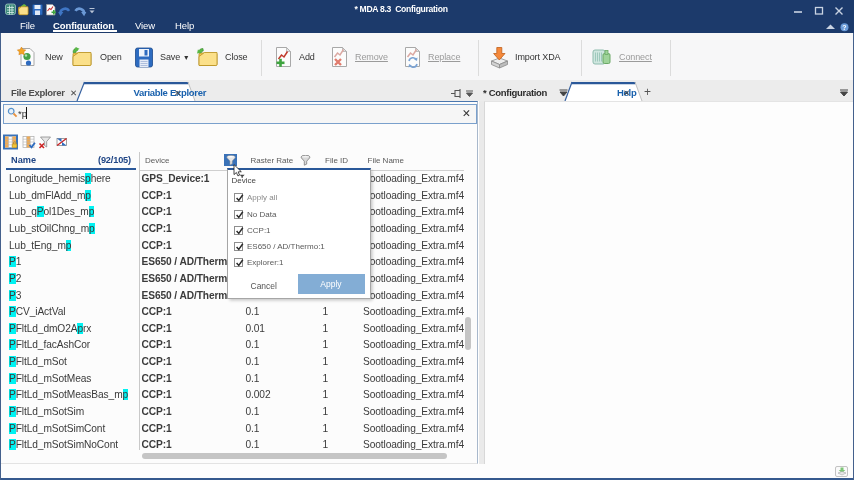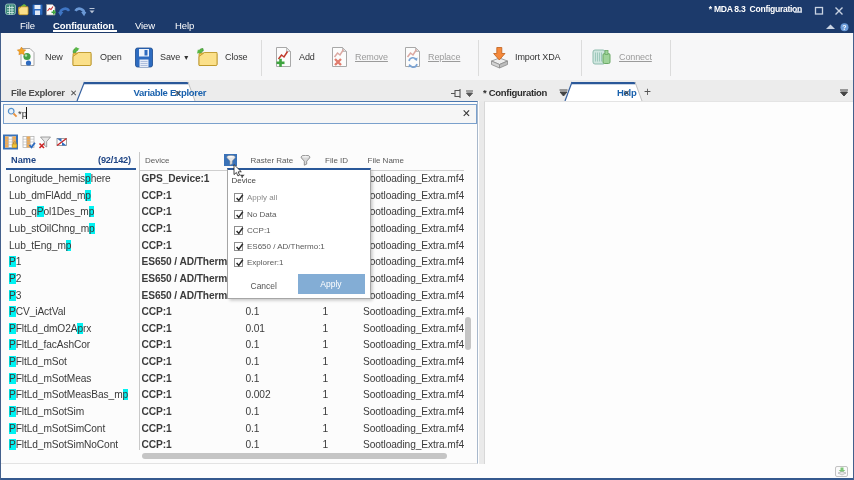--- a/index.html
+++ b/index.html
@@ -1,21 +1,21 @@
 <!DOCTYPE html>
 <html><head><meta charset="utf-8">
 <style>
 html,body{margin:0;padding:0;}
 body{width:854px;height:480px;position:relative;overflow:hidden;
  font-family:"Liberation Sans",sans-serif;background:#fff;}
 *{box-sizing:border-box;}
 .abs{position:absolute;}
 
 #titlebar{left:0;top:0;width:854px;height:33px;background:#1c3a6b;}
-#title{left:0;top:4px;width:802px;text-align:right;color:#fff;
+#title{left:0;top:4px;width:802px;text-align:center;color:#fff;
  font-size:8.6px;font-weight:bold;letter-spacing:-0.3px;}
 .menu{top:20px;color:#fff;font-size:9.5px;letter-spacing:-0.1px;}
 #m-conf{font-weight:bold;}
 #m-underline{left:53px;top:30px;width:64px;height:2px;background:#fff;}
 
 #ribbon{left:0;top:33px;width:854px;height:47px;background:#f7f7f8;}
 .rbtn{top:44px;height:26px;display:flex;align-items:center;font-size:9px;letter-spacing:-0.1px;color:#333;}
 .rbtn svg{margin-right:6px;}
 .rgray{color:#9b9b9b;text-decoration:underline;}
 .rsep{top:40px;width:1px;height:36px;background:#dcdcdc;}
@@ -275,21 +275,21 @@
   <path d="M26.5 11 l2 2.3 3.4 -4.5" stroke="#2d6bc0" stroke-width="1.8" fill="none"></path>
   <path d="M37.5 3 h10 l-3.8 4.5 v5.5 l-2.4 -1.6 v-3.9z" fill="#e6e6e6" stroke="#8a8a8a" stroke-width="0.8"></path>
   <path d="M36.5 9.5 l4.5 4.5 M41 9.5 l-4.5 4.5" stroke="#cc2222" stroke-width="1.6"></path>
   <rect x="54" y="4.5" width="9.5" height="7" fill="#fff" stroke="#888" stroke-width="0.8"></rect>
   <path d="M54 11.5 L63.5 4.5" stroke="#cc2222" stroke-width="1.3"></path>
   <path d="M54 4.5 h4.5 v3.5z" fill="#2d6bc0"></path>
   <path d="M63.5 11.5 h-4.5 v-3.5z" fill="#2d6bc0"></path>
 </svg>
 
 <div class="abs" id="namehdr">Name</div>
-<div class="abs" id="cnthdr">(92/142)</div>
+<div class="abs" id="cnthdr">(92/105)</div>
 <div class="abs" id="nameline"></div>
 <div class="abs" id="vsep"></div>
 <div class="abs" id="grayline"></div>
 <div class="abs chdr" style="left:145px">Device</div>
 <div class="abs chdr" style="left:250.5px">Raster Rate</div>
 <div class="abs chdr" style="left:325px">File ID</div>
 <div class="abs chdr" style="left:367.5px">File Name</div>
 
 <div class="abs" style="left:224px;top:153.5px;width:13px;height:12.5px;background:#3a72b8"></div>
 <svg class="abs" style="left:225.5px;top:154.5px" width="10" height="11" viewBox="0 0 10 11">

